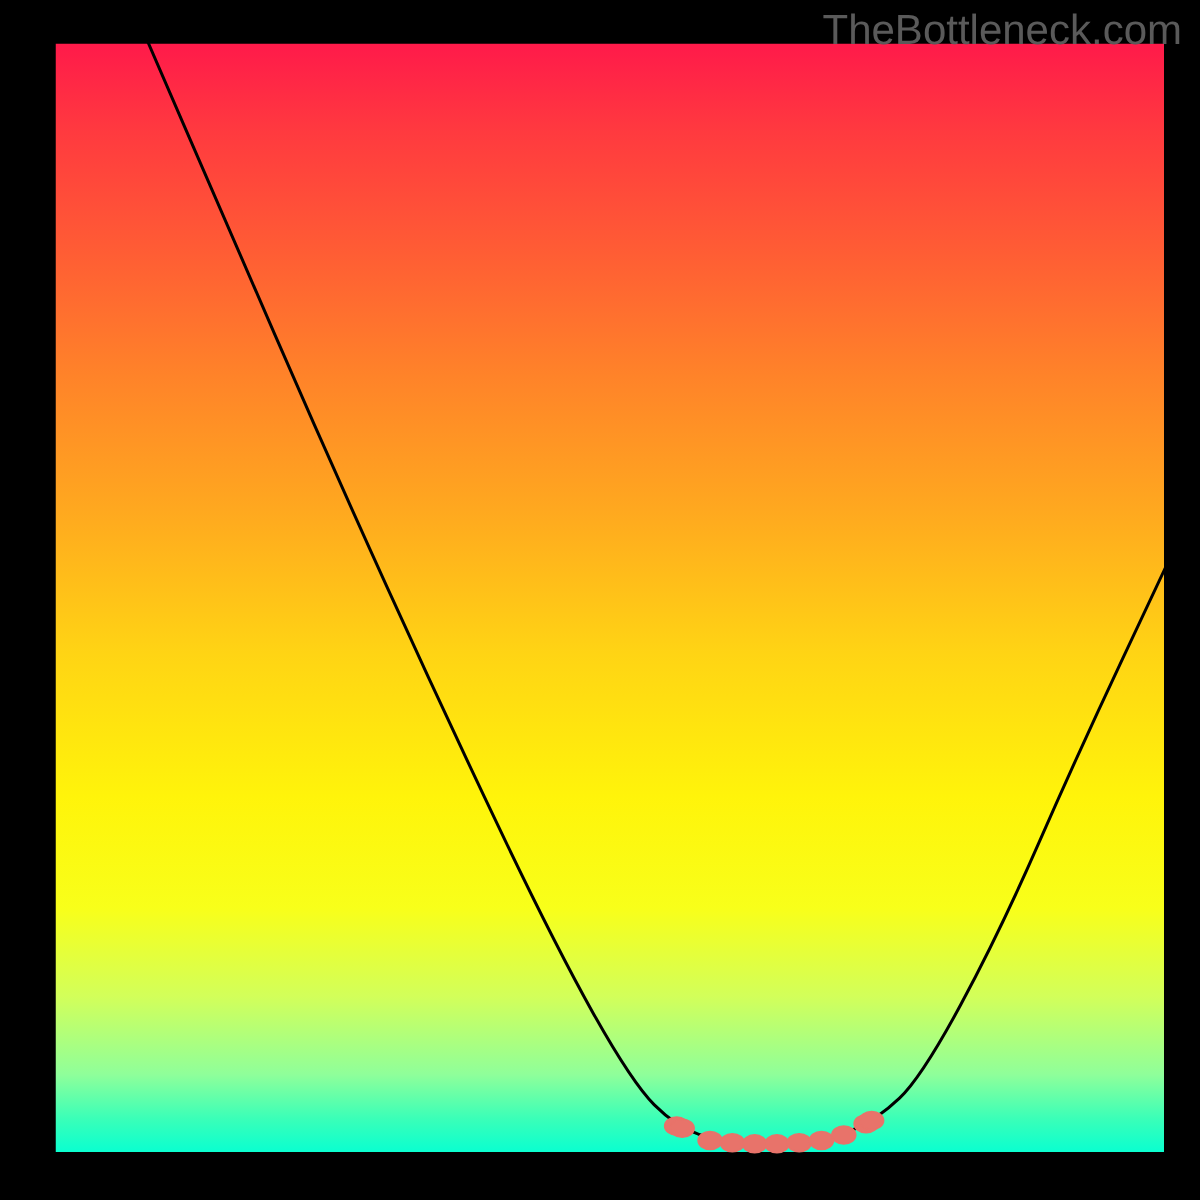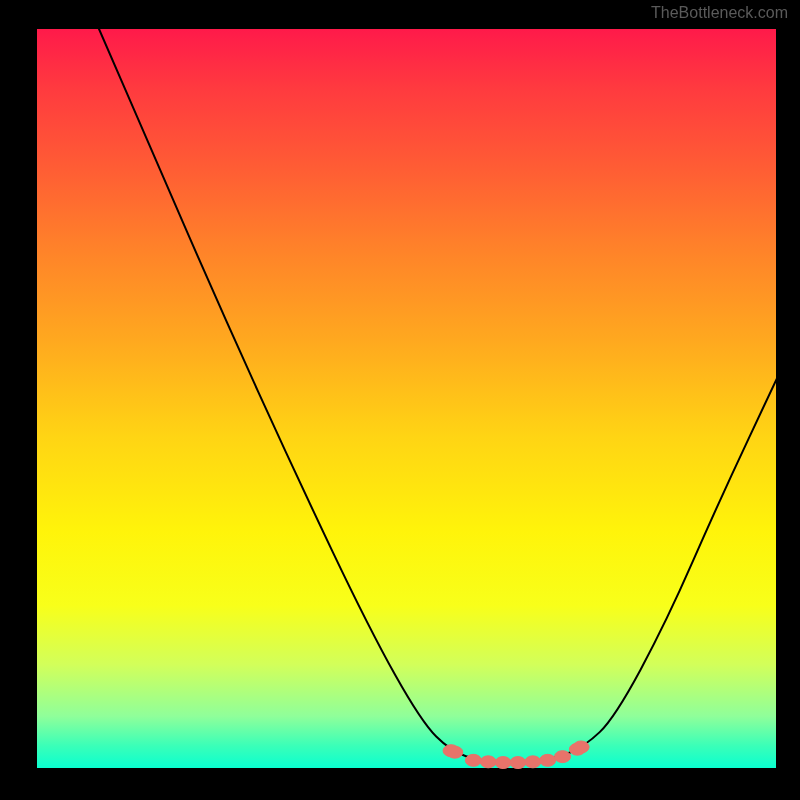--- a/index.html
+++ b/index.html
@@ -9,21 +9,21 @@
     height: 800px;
     background: #000;
     position: relative;
     font-family: Arial, sans-serif;
   }
   .watermark {
     position: absolute;
     top: 4px;
     right: 12px;
     color: #5a5a5a;
-    font-size: 16px;
+    font-size: 28px;
     font-weight: 500;
     z-index: 10;
   }
   .plot-area {
     position: absolute;
     left: 35px;
     top: 27px;
     width: 743px;
     height: 743px;
     background: linear-gradient(to bottom,

